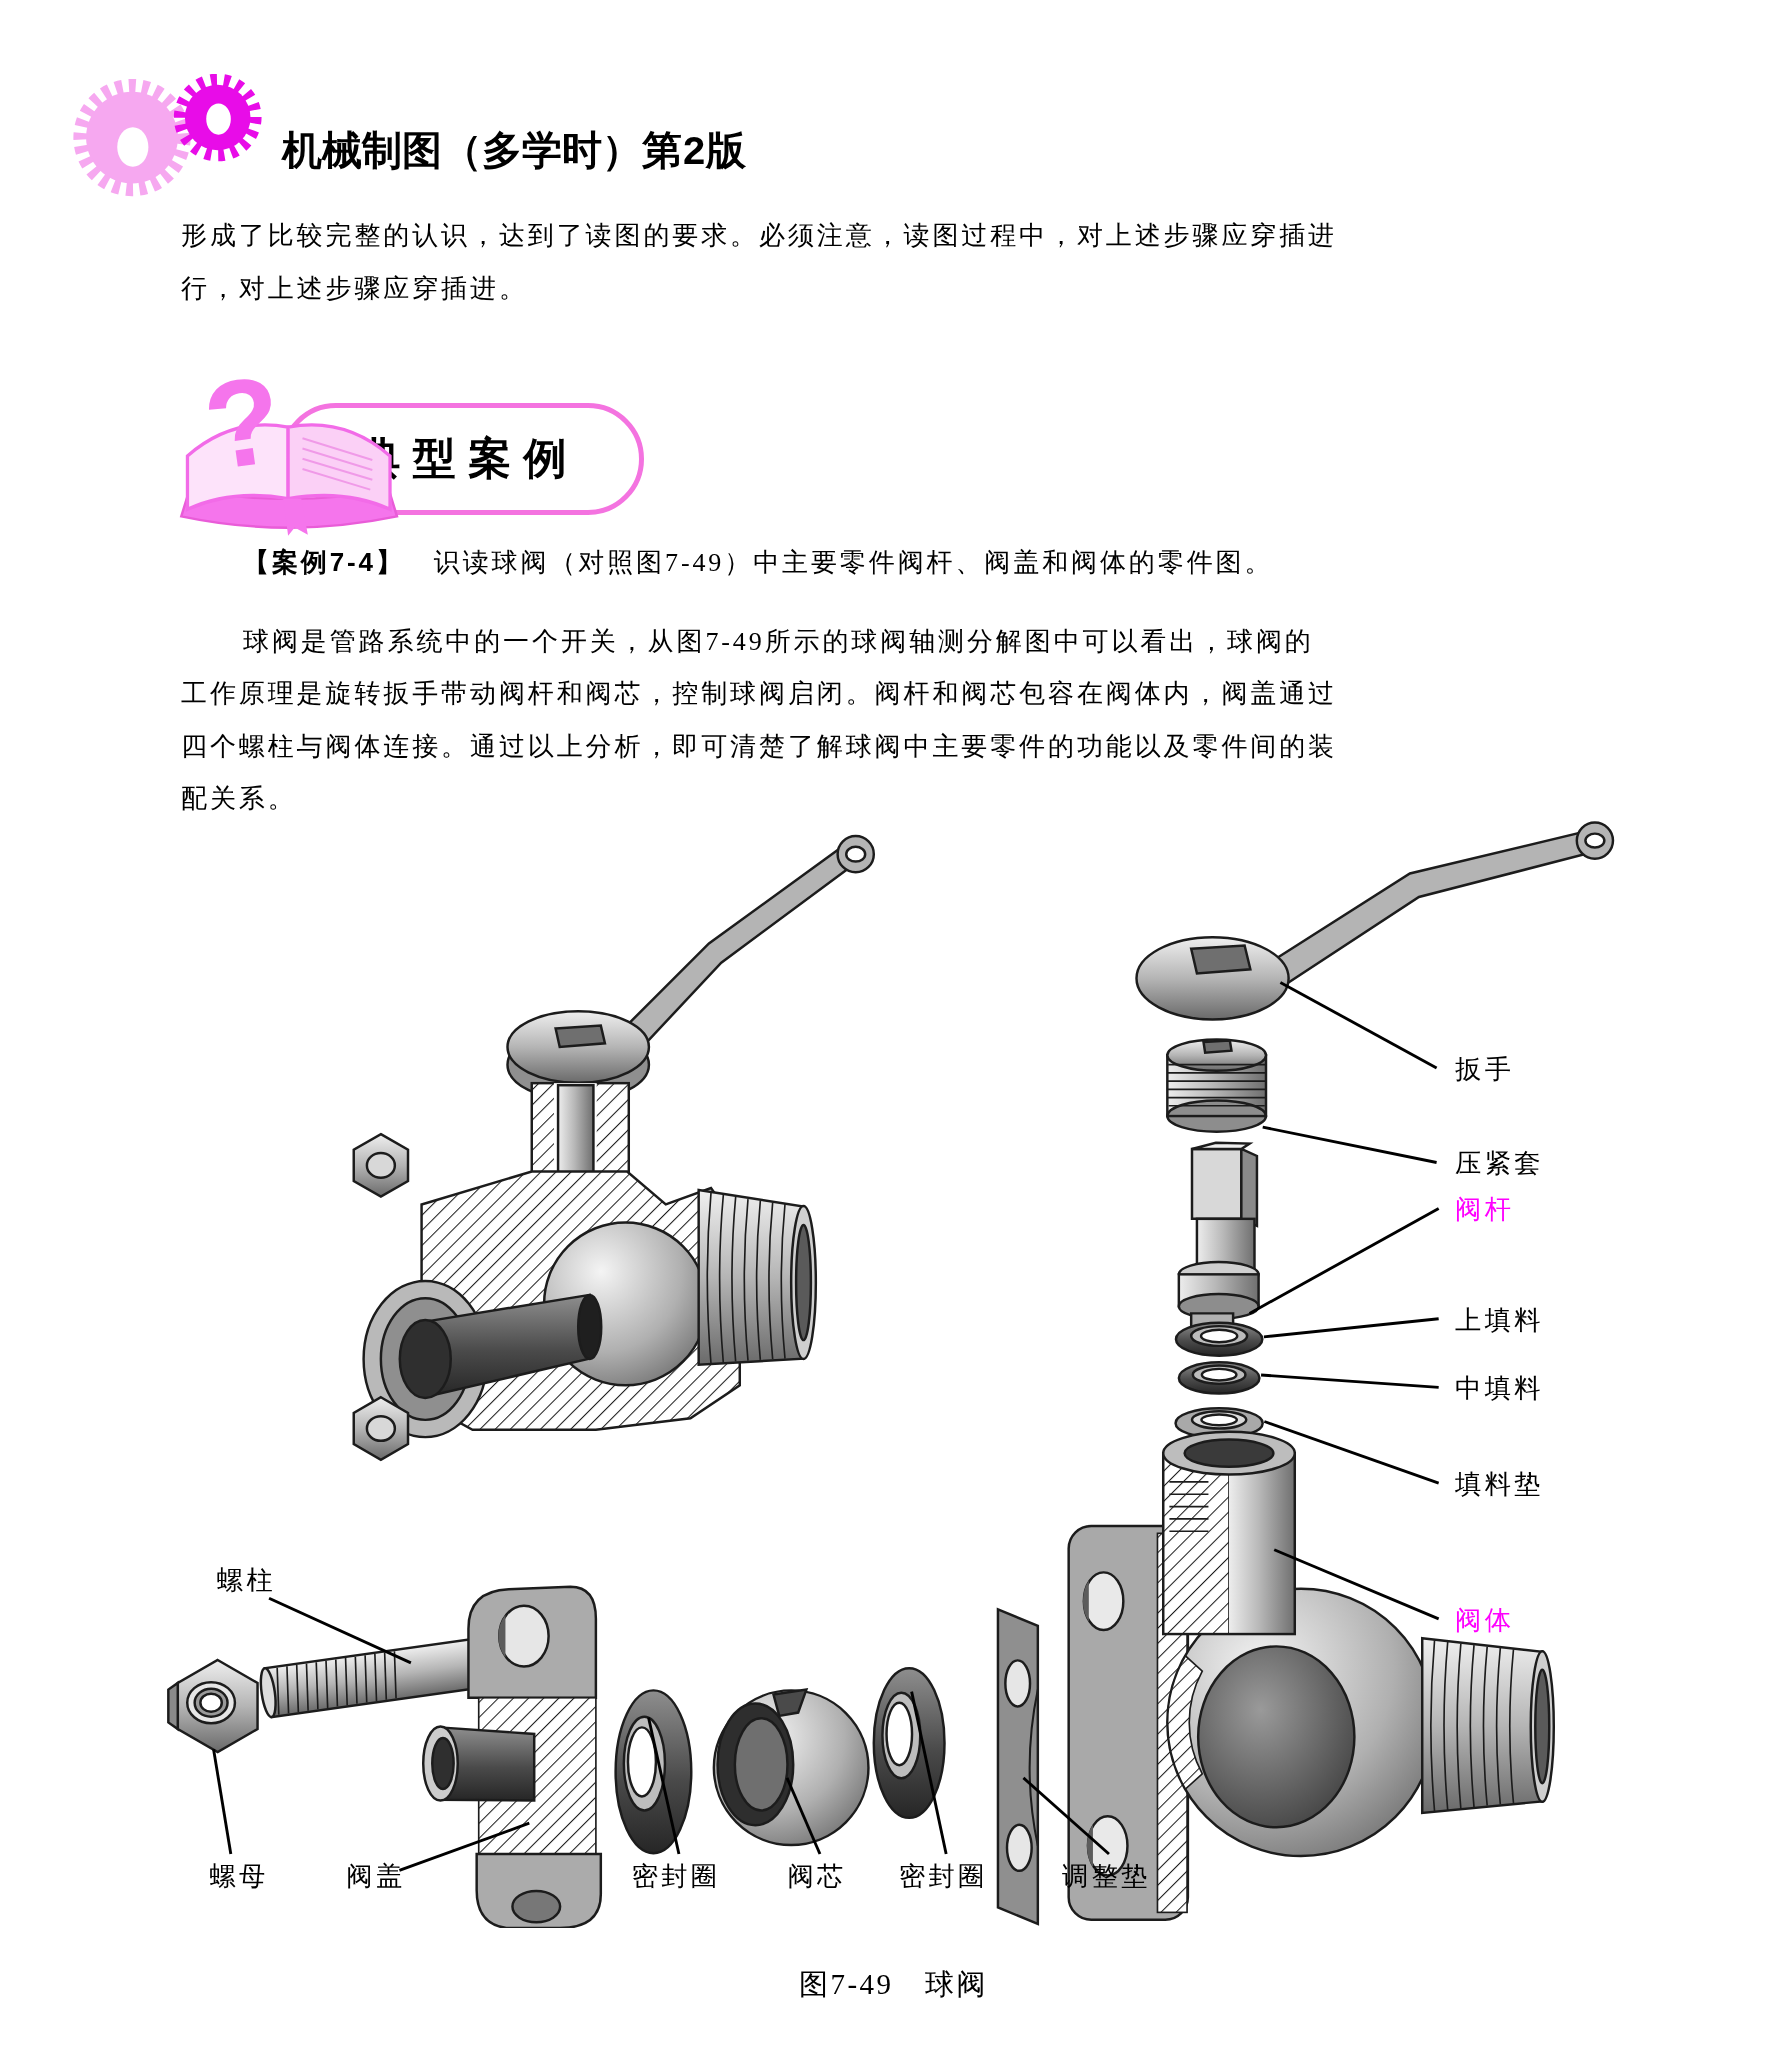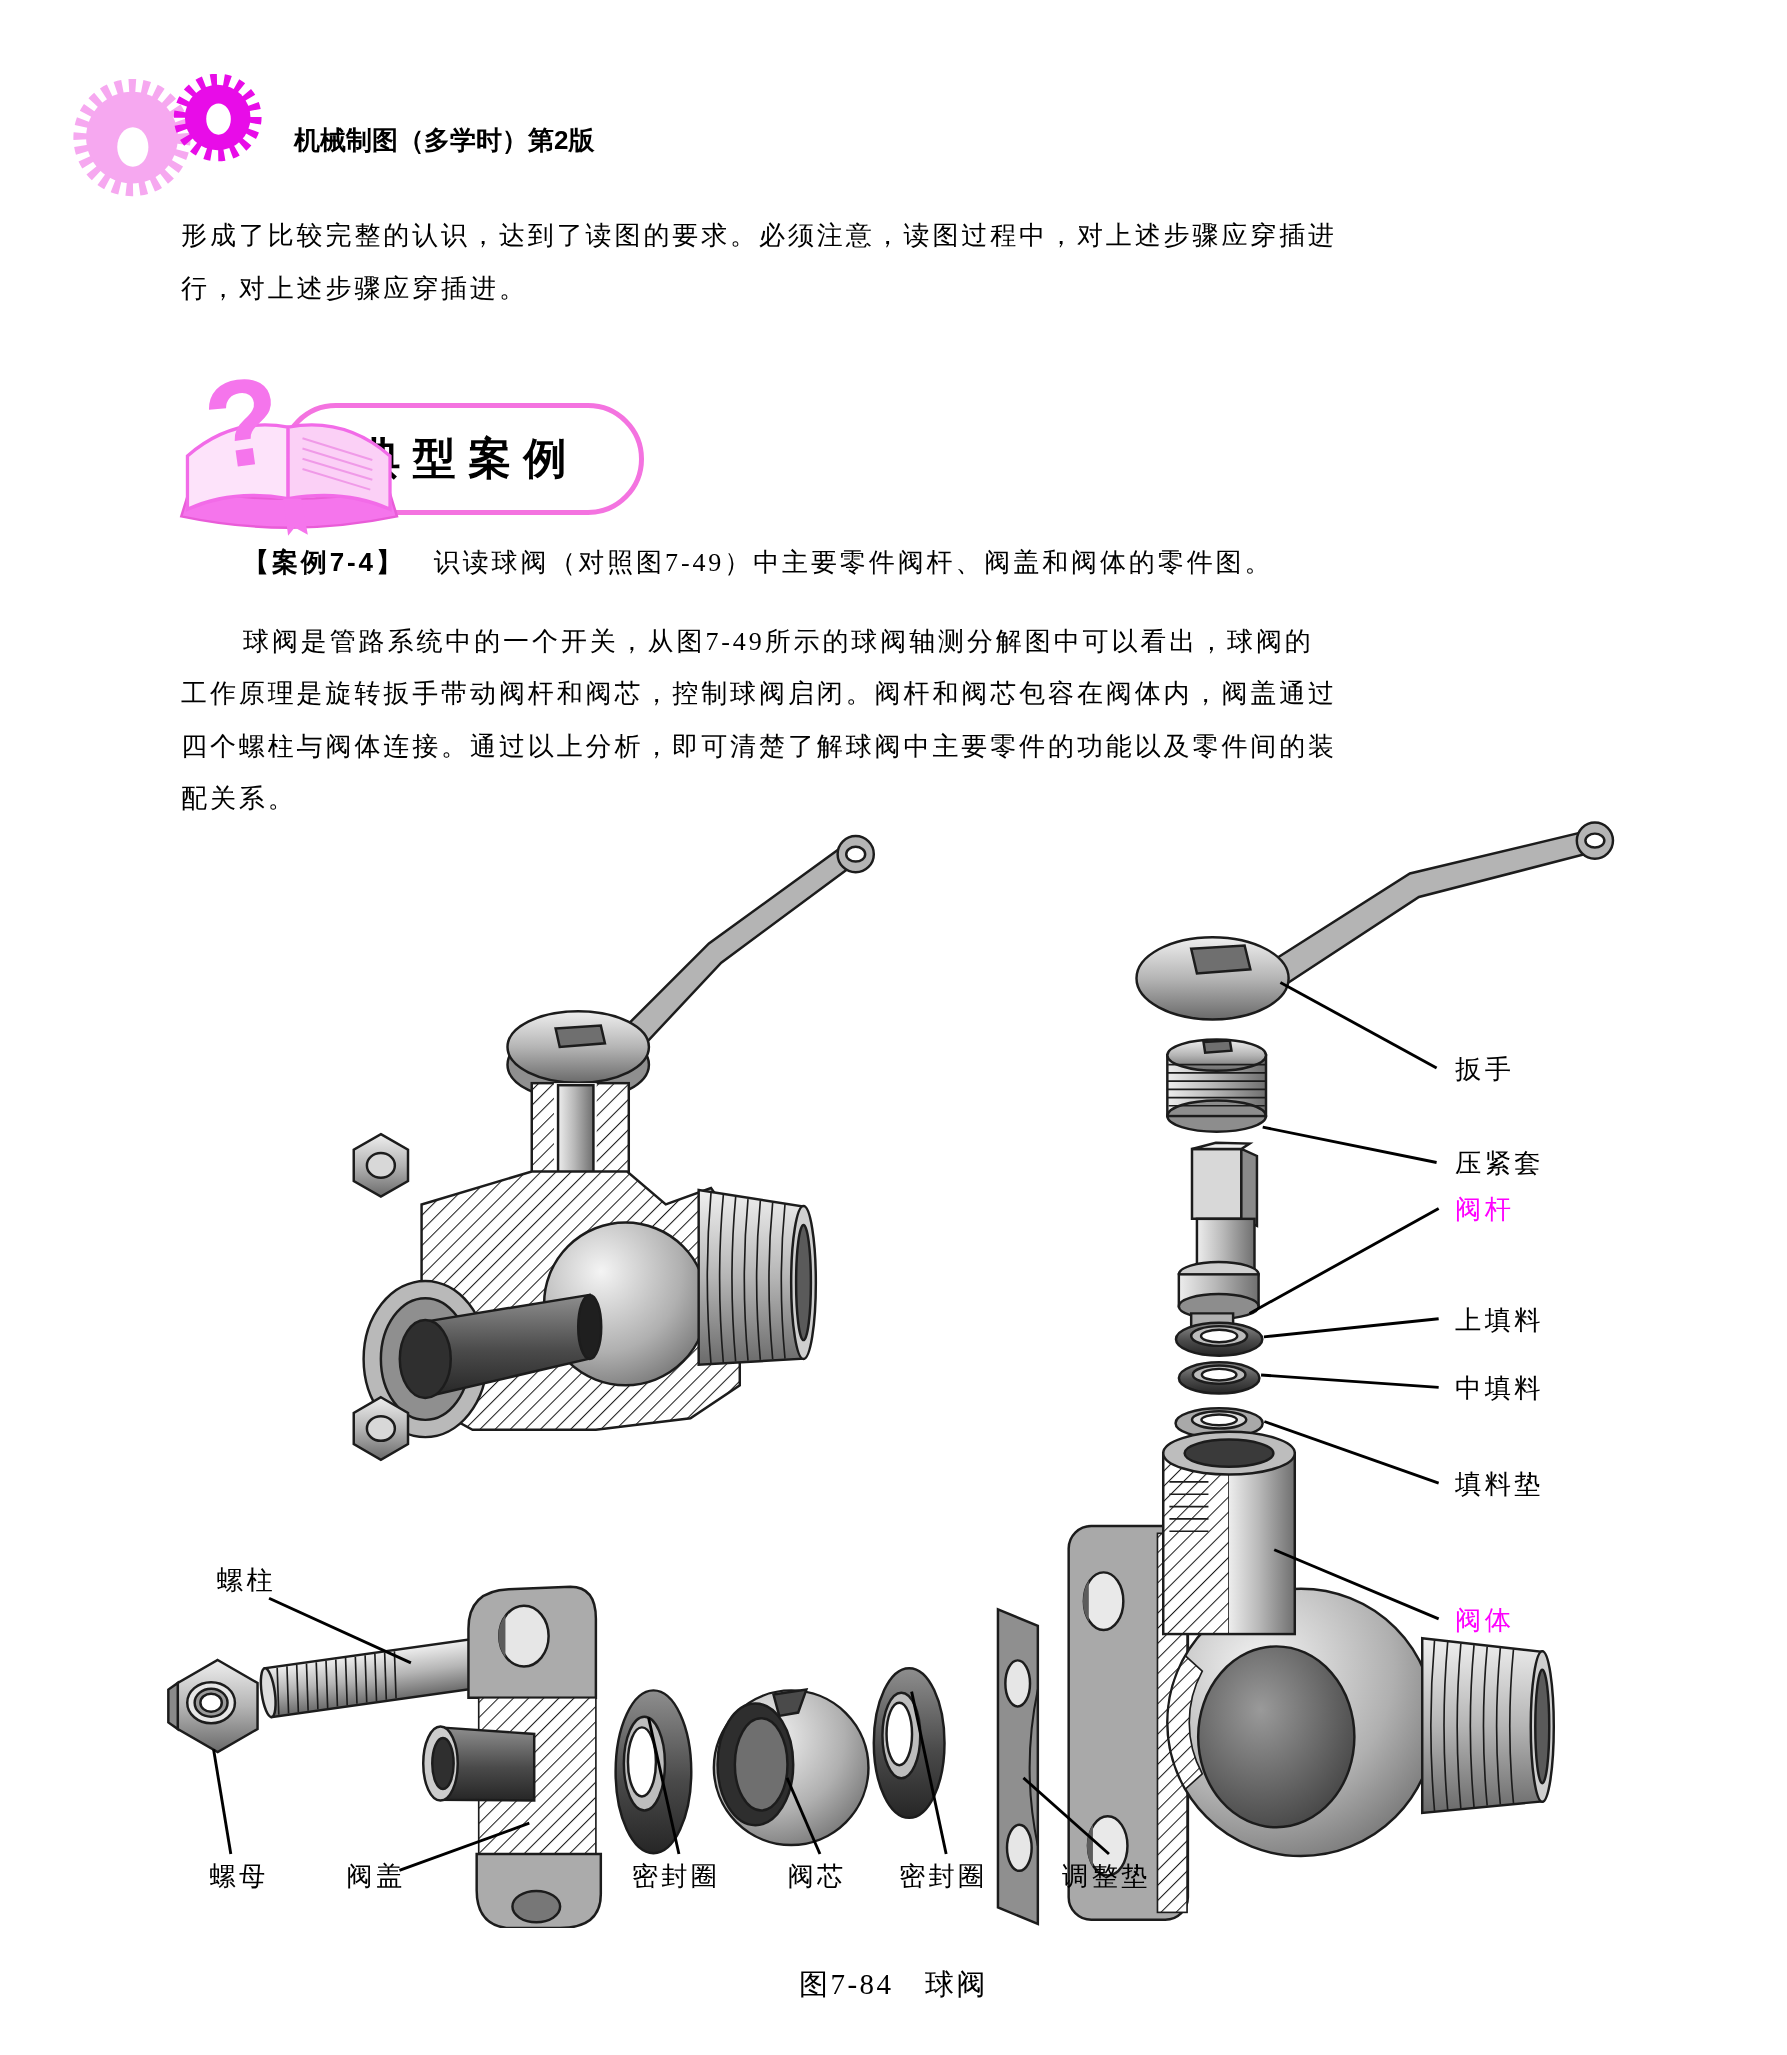--- a/index.html
+++ b/index.html
@@ -3,22 +3,22 @@
 <meta charset="utf-8">
 <style>
   html,body{margin:0;padding:0;background:#ffffff;}
   .page{position:relative;width:1787px;height:2525px;background:#ffffff;overflow:hidden;
         font-family:"Liberation Serif",serif;color:#000;}
   .abs{position:absolute;}
   .tline{position:absolute;left:181px;width:1439px;font-size:26px;line-height:1.15;
          letter-spacing:2.9px;white-space:nowrap;}
   .indent{padding-left:62px;}
   .boldtag{font-family:"Liberation Sans",sans-serif;font-weight:bold;}
-  .hdr-title{position:absolute;left:294px;top:123px;font-family:Liberation Sans, sans-serif;
-             font-size:26px;white-space:nowrap;}
+  .hdr-title{position:absolute;left:282px;top:123px;font-family:Liberation Mono, monospace;
+             font-size:40px;white-space:nowrap;}
   .hdr-title .t1{font-weight:900;}
   .hdr-title .t2{font-weight:700;}
   .pill{position:absolute;left:280px;top:403px;width:354px;height:102px;border:5.3px solid #F473E0;
         border-radius:58px;display:flex;align-items:center;justify-content:center;background:#fff;}
   .pill span{font-family:"Liberation Sans",sans-serif;font-weight:900;font-size:43px;
              letter-spacing:12.3px;padding-left:12.3px;}
   .caption{position:absolute;left:0;top:1965px;width:1787px;text-align:center;font-size:29px;letter-spacing:2.5px;}
   svg text.plabel{font-family:"Liberation Serif",serif;font-size:64px;letter-spacing:8px;}
 </style>
 </head>
@@ -346,16 +346,16 @@
       <text class="plabel" x="300" y="1876" text-anchor="middle" fill="#000000">螺柱</text>
       <text class="plabel" x="282" y="2596" text-anchor="middle" fill="#000000">螺母</text>
       <text class="plabel" x="615" y="2596" text-anchor="middle" fill="#000000">阀盖</text>
       <text class="plabel" x="1345" y="2596" text-anchor="middle" fill="#000000">密封圈</text>
       <text class="plabel" x="1688" y="2596" text-anchor="middle" fill="#000000">阀芯</text>
       <text class="plabel" x="1995" y="2596" text-anchor="middle" fill="#000000">密封圈</text>
       <text class="plabel" x="2392" y="2596" text-anchor="middle" fill="#000000">调整垫</text>
     </g>
   </svg>
 
-  <div class="caption">图7-84　球阀</div>
+  <div class="caption">图7-49　球阀</div>
 
 </div>
 
 
 </body></html>

